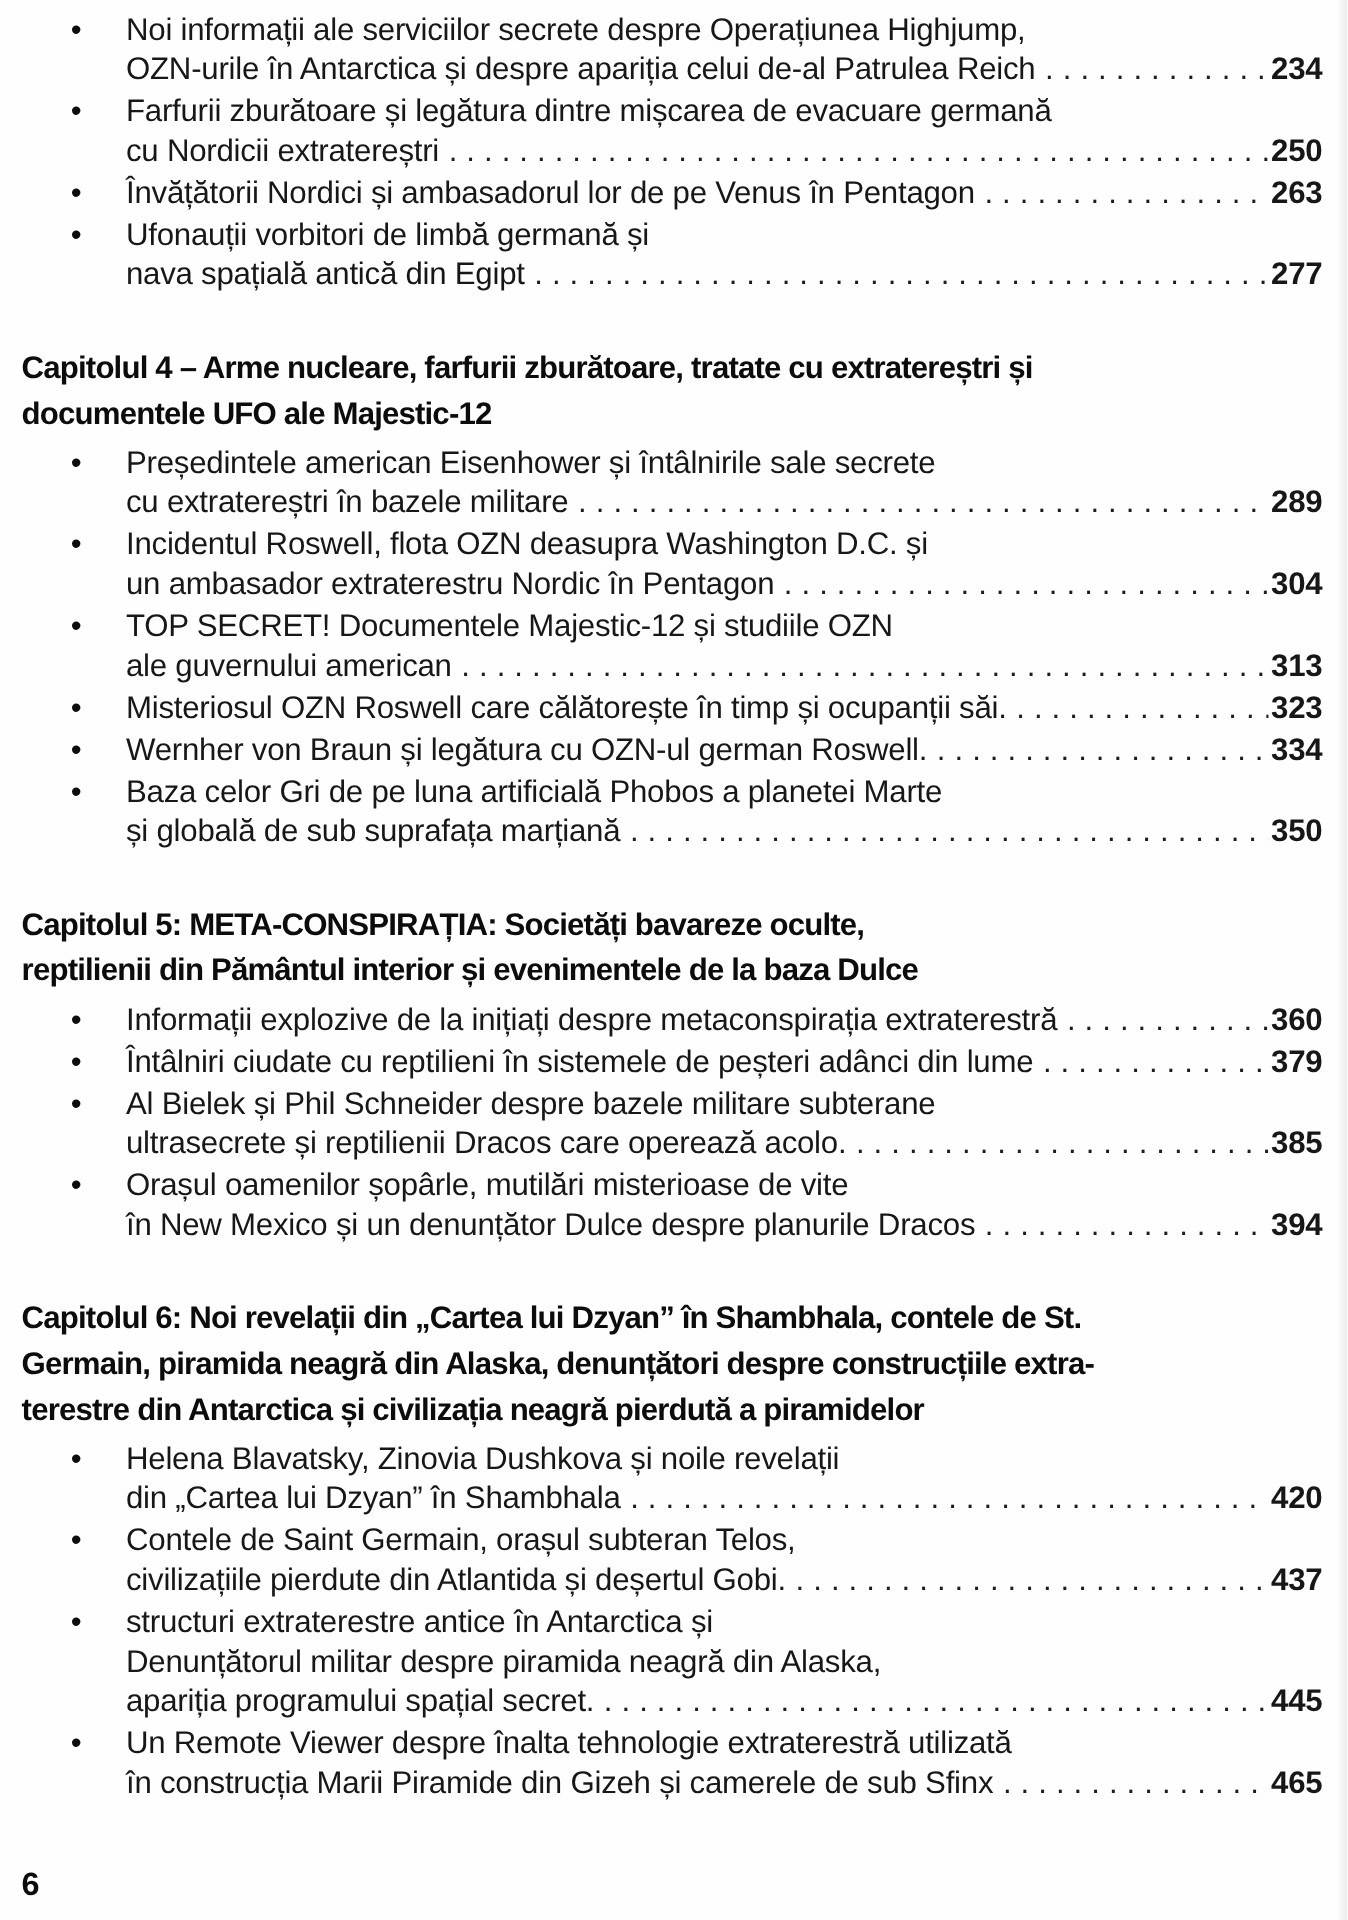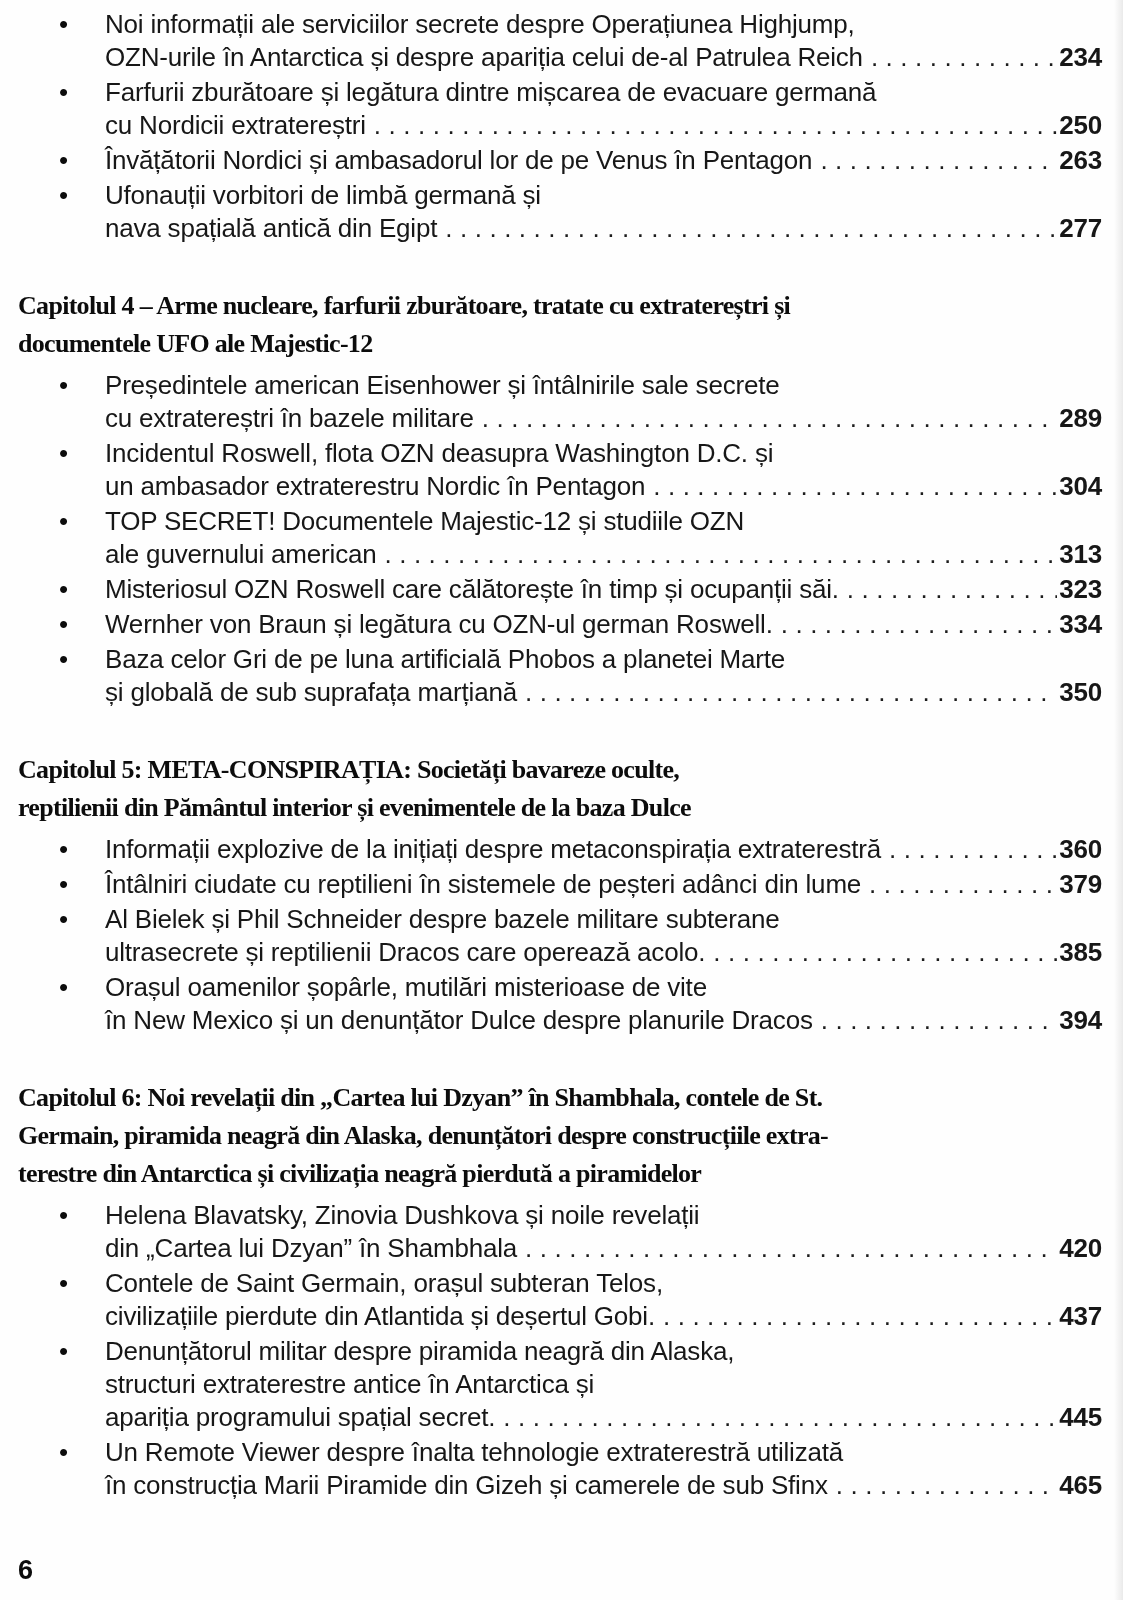--- a/index.html
+++ b/index.html
@@ -25,21 +25,20 @@
   .toc-section:first-child { margin-top: 0; }
   .toc-section.no-heading { margin-top: 0; }
 
   .chapter-heading {
     margin: 0 0 6px 0;
     font-size: 26px;
     line-height: 38px;
     font-weight: bold;
     letter-spacing: -0.7px;
     color: #0c0c0c;
-    font-family: Liberation Serif, serif;
   }
 
   .toc-items {
     list-style: none;
     margin: 0;
     padding: 0;
   }
 
   .toc-item {
     position: relative;
@@ -362,26 +361,26 @@
     <span class="dots">..............................................................................................................</span>
     <span class="pageno">437</span>
   </div>
 </div>
   </li>
 
   <li class="toc-item">
     <span class="bullet">•</span>
     <div class="entry-lines">
   <div class="entry-line">
+    <span class="entry-text">structuri extraterestre antice în Antarctica și</span>
+
+  </div>
+
+  <div class="entry-line">
     <span class="entry-text">Denunțătorul militar despre piramida neagră din Alaska,</span>
-
-  </div>
-
-  <div class="entry-line">
-    <span class="entry-text">structuri extraterestre antice în Antarctica și</span>
 
   </div>
 
   <div class="entry-line">
     <span class="entry-text">apariția programului spațial secret.</span>
     <span class="dots">..............................................................................................................</span>
     <span class="pageno">445</span>
   </div>
 </div>
   </li>

